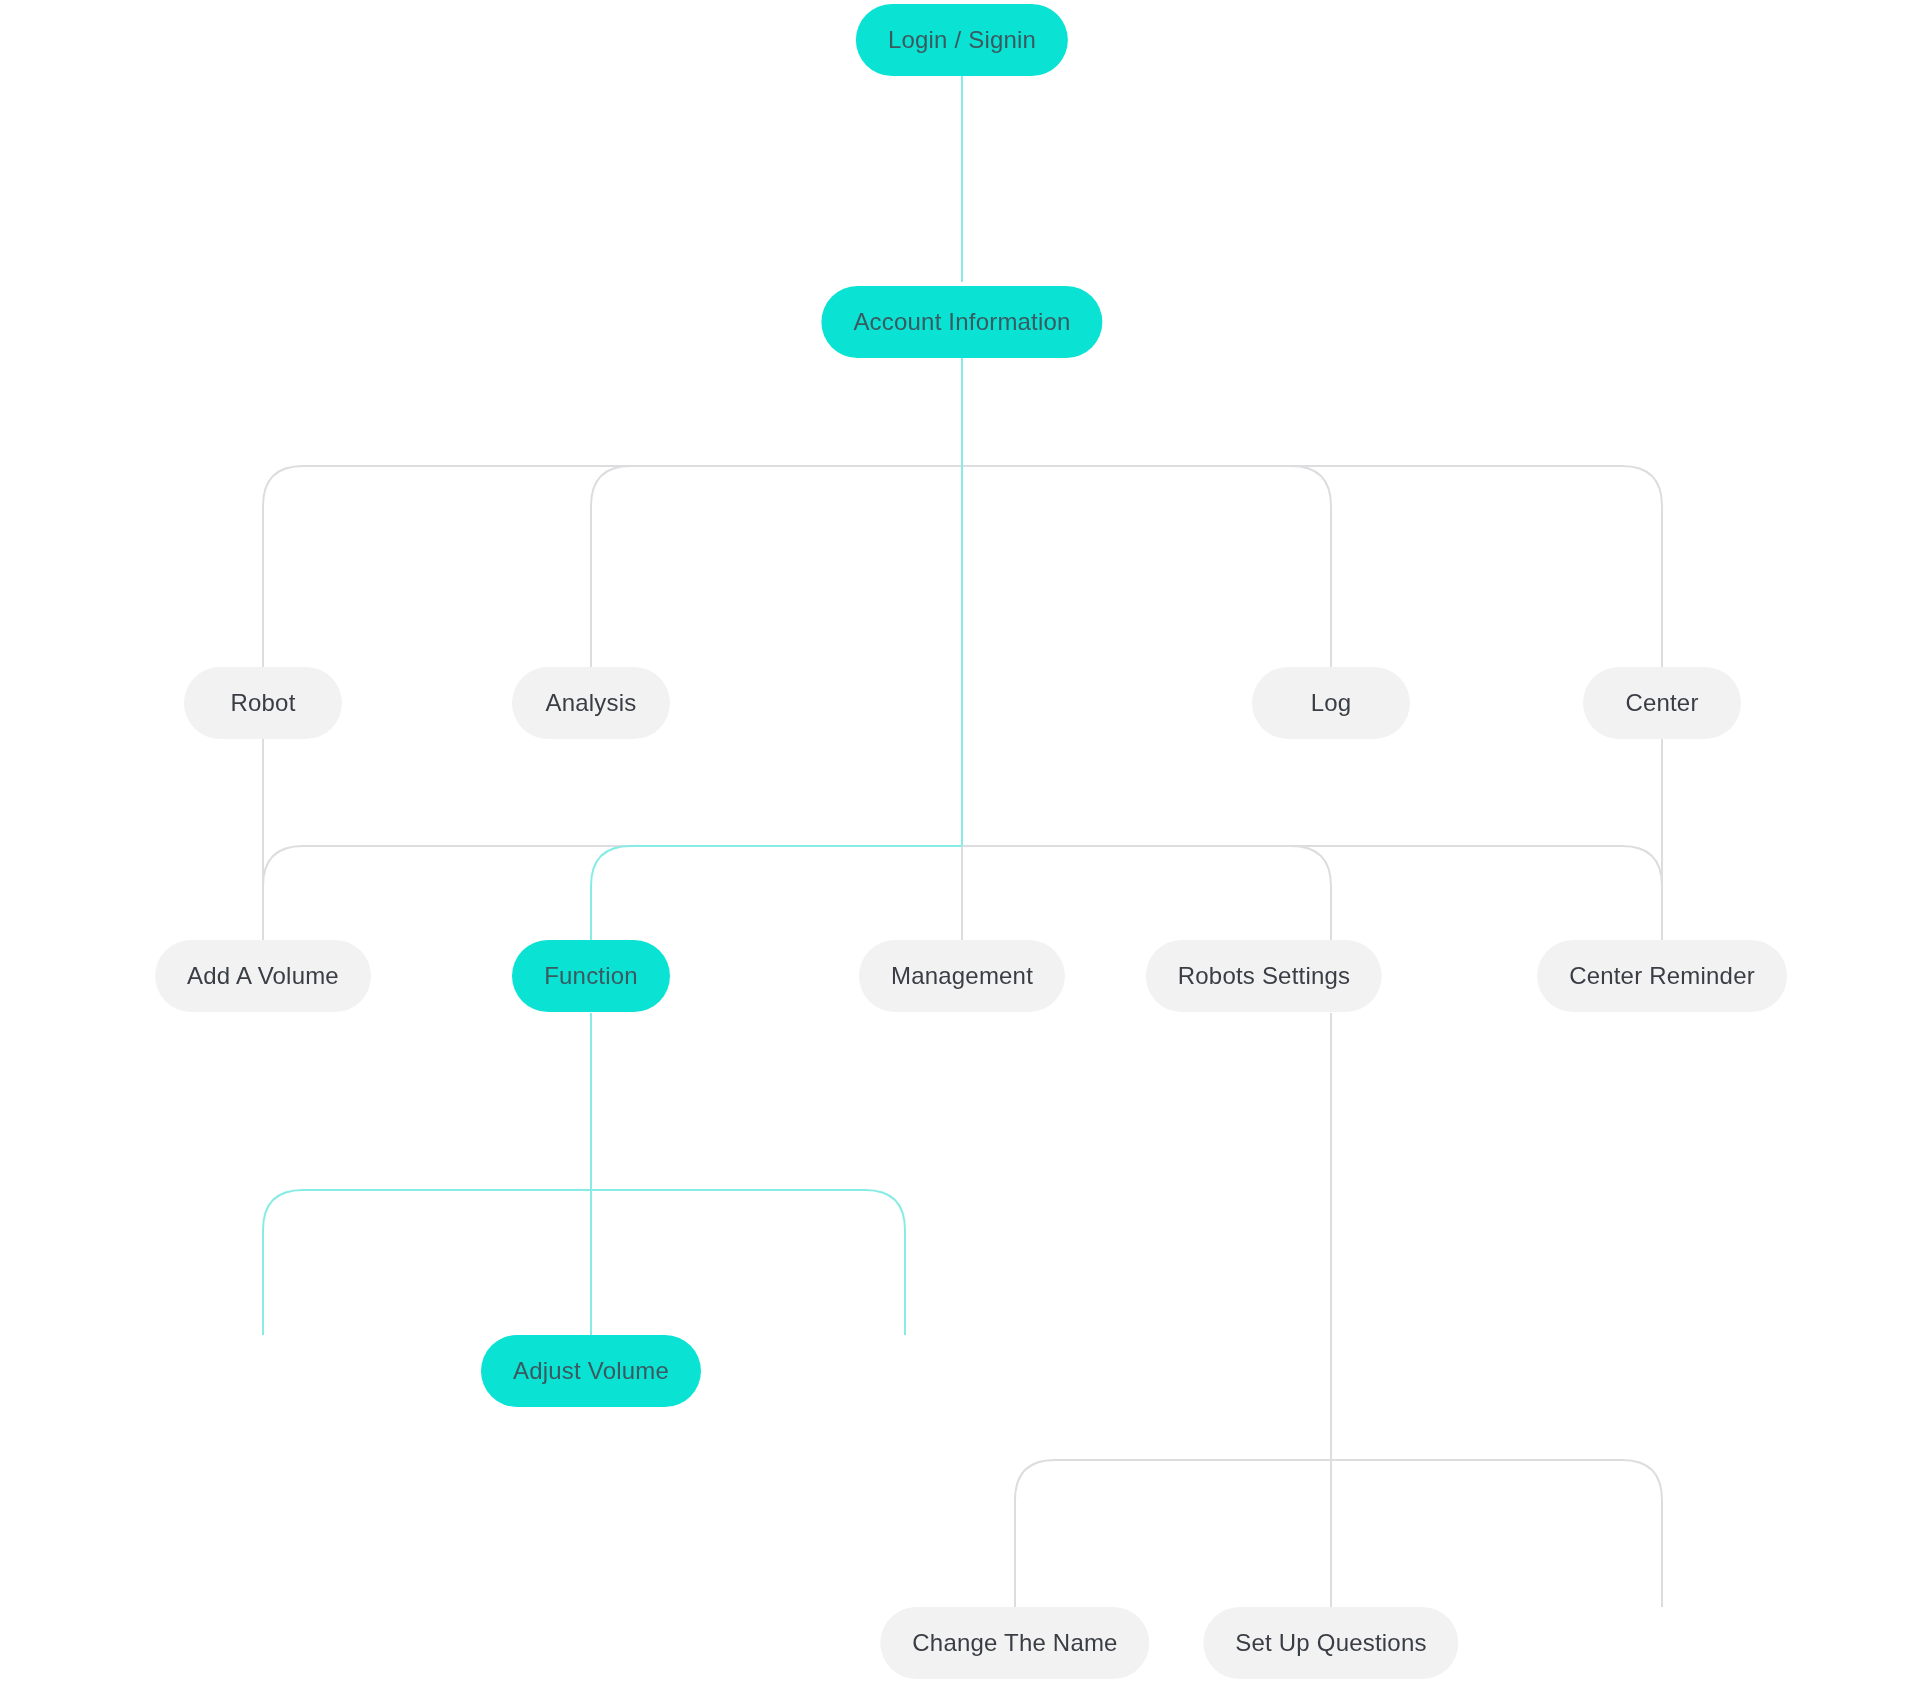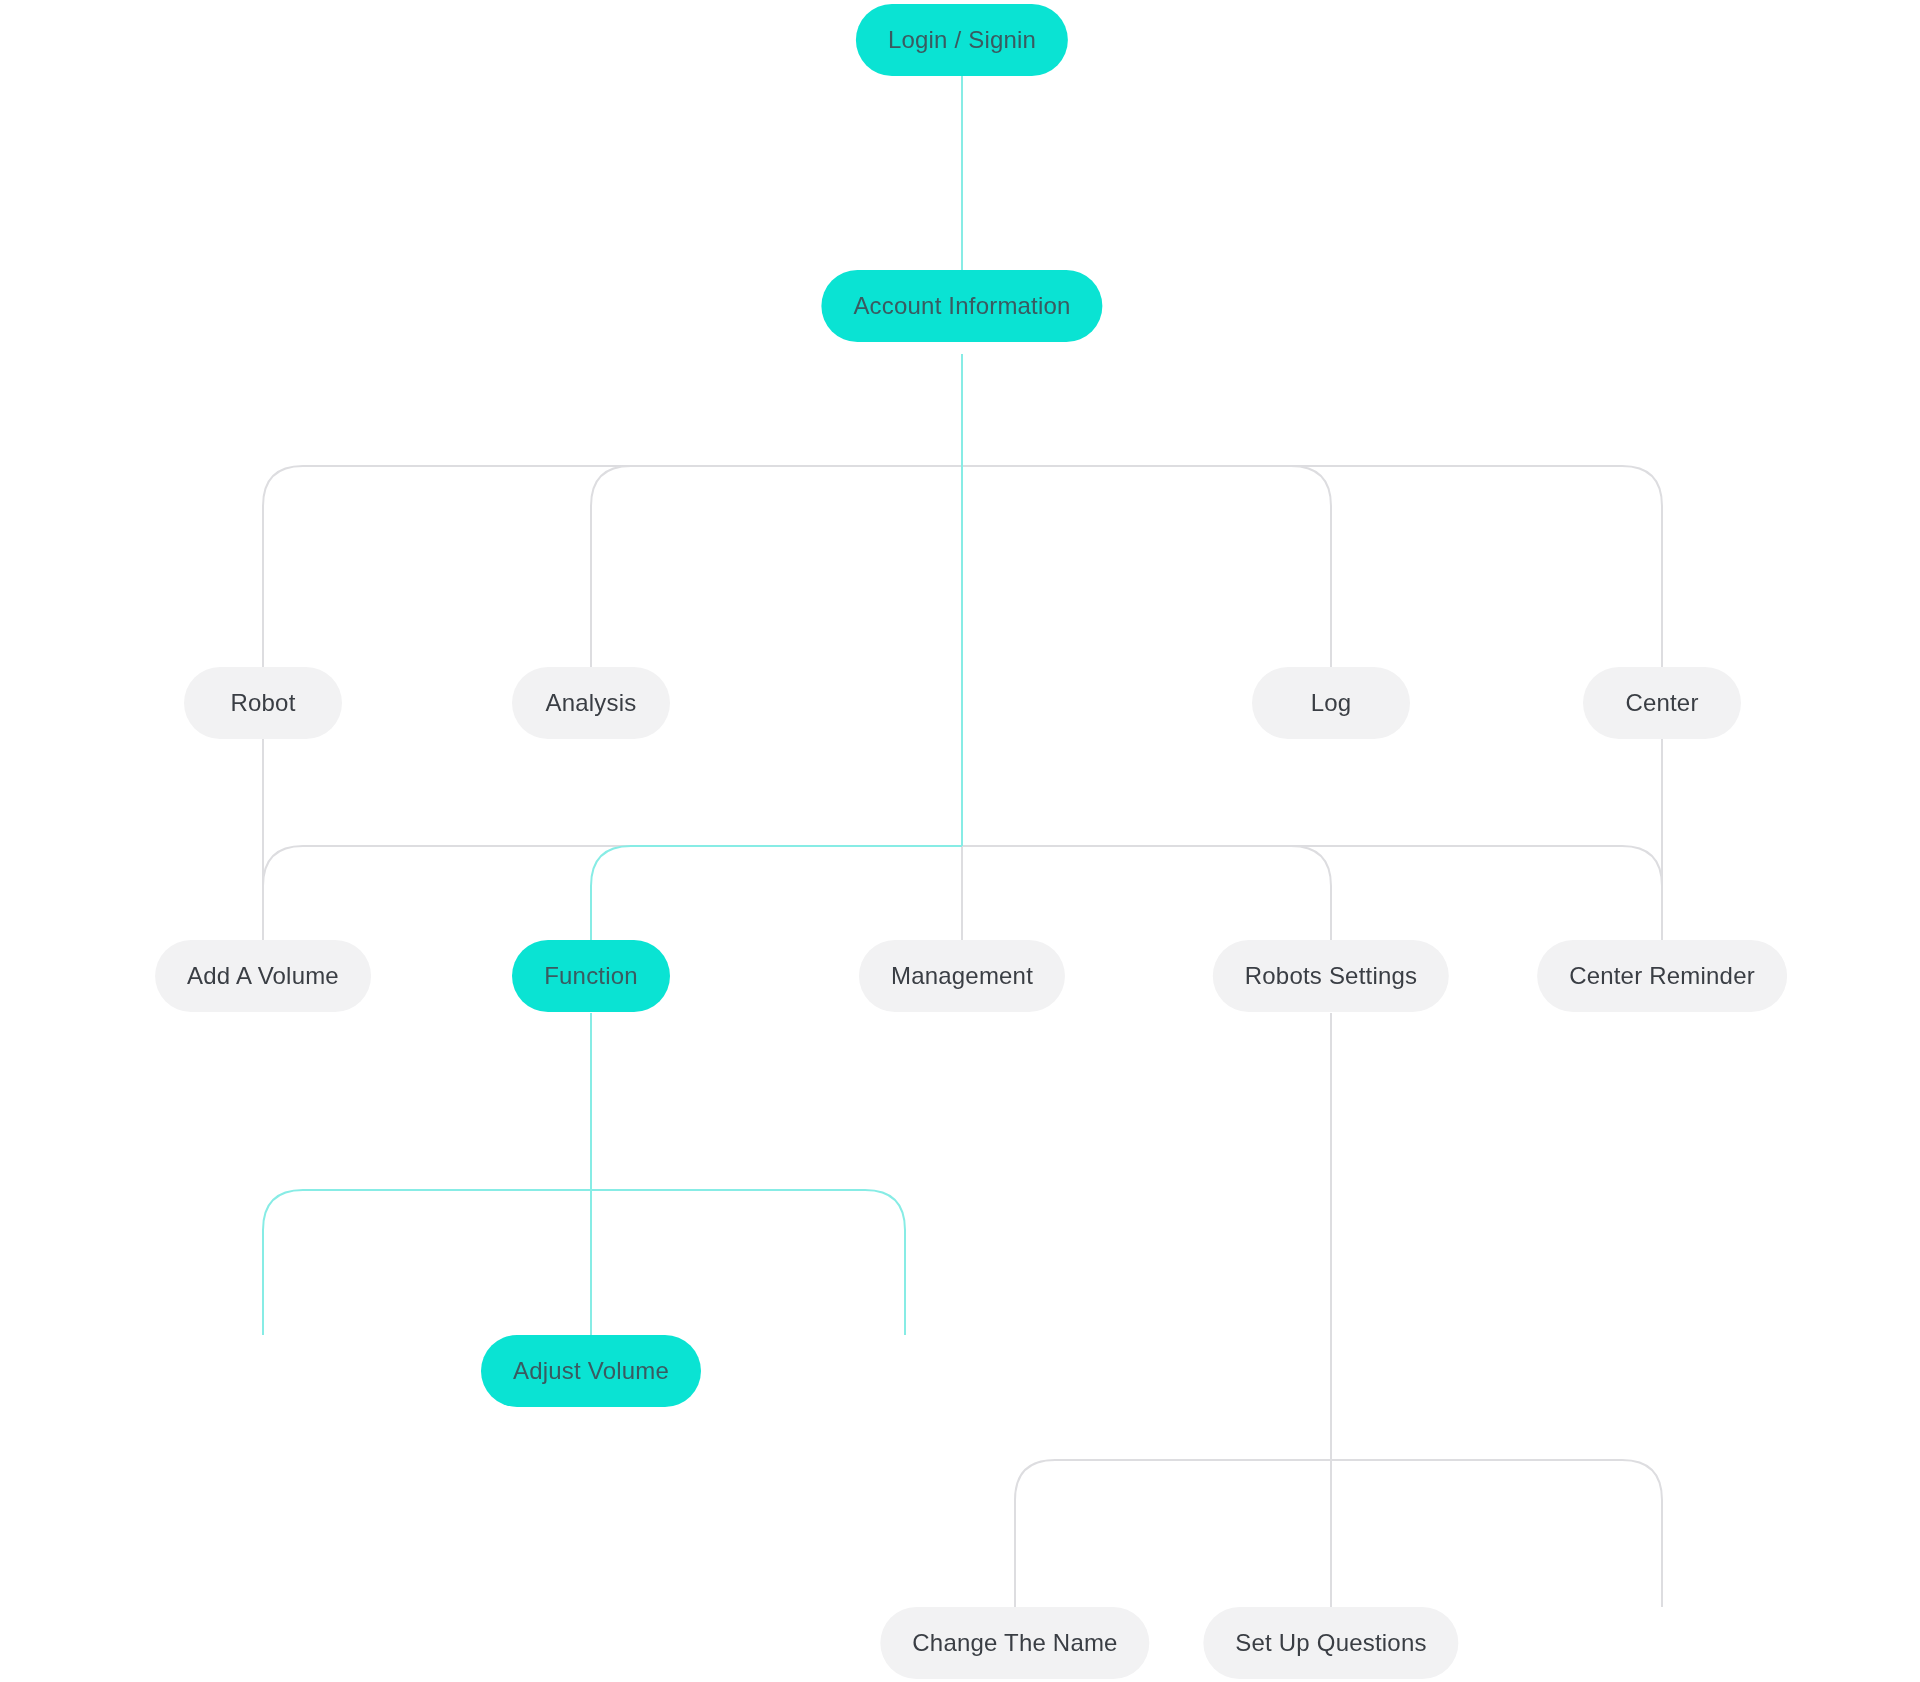--- a/index.html
+++ b/index.html
@@ -68,31 +68,31 @@
 
     <path class="edge edge-highlight" d="M962 76 V282"></path>
     <path class="edge edge-highlight" d="M962 354 V846"></path>
     <path class="edge edge-highlight" d="M591 940 V886 Q591 846 631 846 H962"></path>
     <path class="edge edge-highlight" d="M591 1013 V1335"></path>
     <path class="edge edge-highlight" d="M263 1335 V1230 Q263 1190 303 1190 H591"></path>
     <path class="edge edge-highlight" d="M905 1335 V1230 Q905 1190 865 1190 H591"></path>
   </svg>
 
   <div class="pill highlight" style="left:962px;  top:40px">Login / Signin</div>
-  <div class="pill highlight" style="left:962px;  top:306px">Account Information</div>
+  <div class="pill highlight" style="left:962px;  top:322px">Account Information</div>
 
   <div class="pill default" style="left:263px;  top:703px">Robot</div>
   <div class="pill default" style="left:591px;  top:703px">Analysis</div>
   <div class="pill default" style="left:1331px; top:703px">Log</div>
   <div class="pill default" style="left:1662px; top:703px">Center</div>
 
   <div class="pill default" style="left:263px;  top:976px">Add A Volume</div>
   <div class="pill highlight" style="left:591px;  top:976px">Function</div>
   <div class="pill default" style="left:962px;  top:976px">Management</div>
-  <div class="pill default" style="left:1331px; top:976px">Robots Settings</div>
+  <div class="pill default" style="left:1264px; top:976px">Robots Settings</div>
   <div class="pill default" style="left:1662px; top:976px">Center Reminder</div>
 
   <div class="pill highlight" style="left:591px;  top:1371px">Adjust Volume</div>
 
   <div class="pill default" style="left:1015px; top:1643px">Change The Name</div>
   <div class="pill default" style="left:1331px; top:1643px">Set Up Questions</div>
 
 </div>
 
 </body></html>

